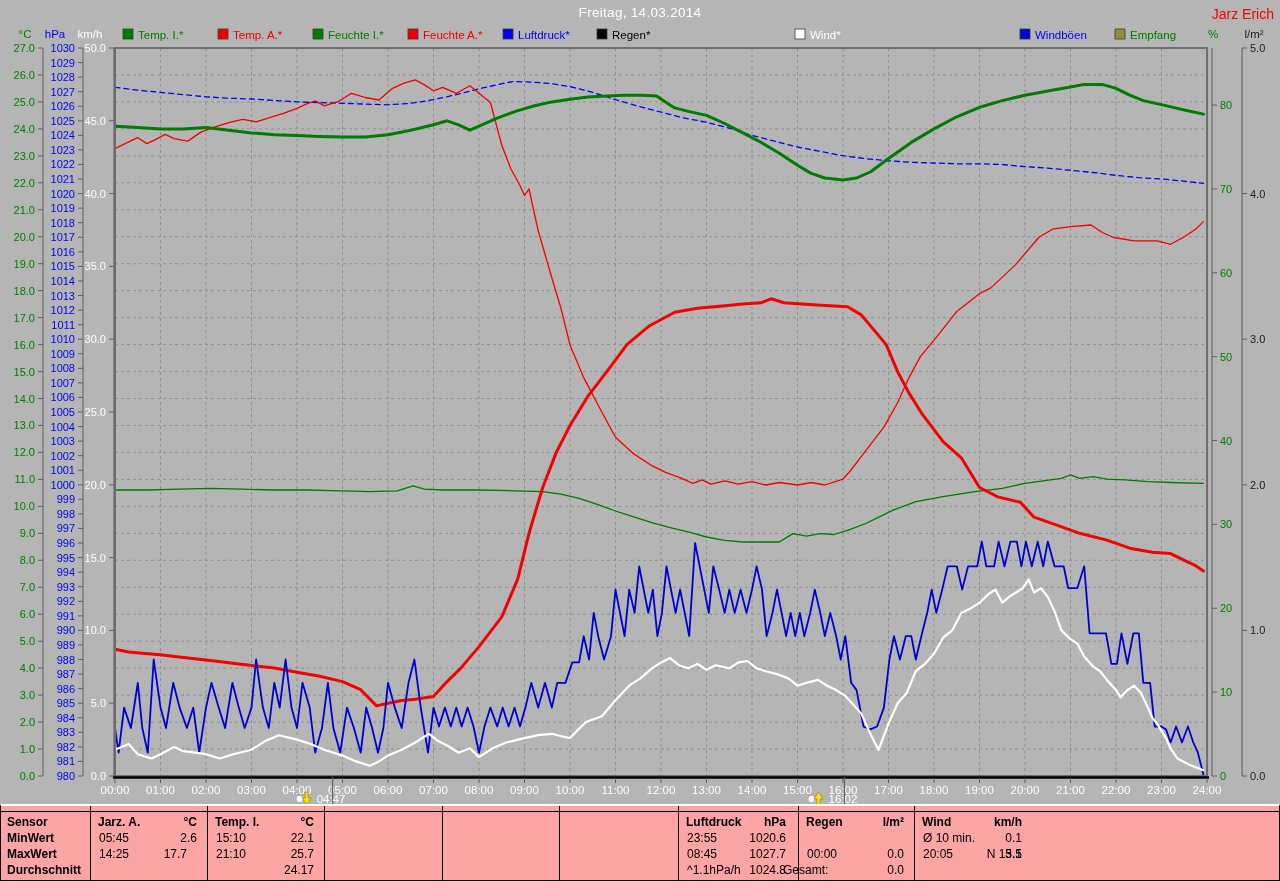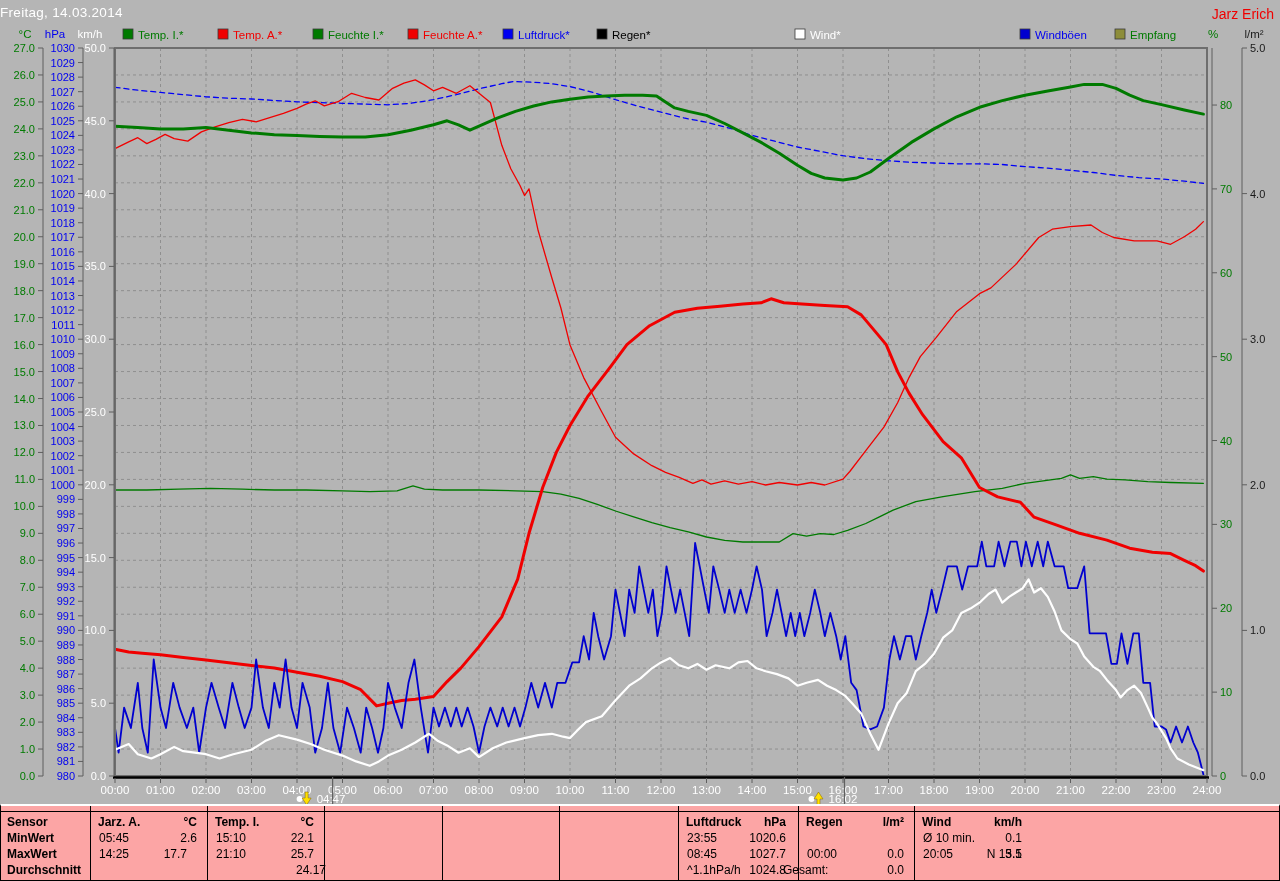--- a/index.html
+++ b/index.html
@@ -4,21 +4,21 @@
 <style>
   html,body{margin:0;padding:0;}
   body{
     width:1280px;height:881px;overflow:hidden;position:relative;
     background:#b5b5b5;
     font-family:"Liberation Sans", sans-serif;
   }
   #chart-wrap{position:absolute;left:0;top:0;width:1280px;height:806px;}
   svg text{font-family:"Liberation Sans", sans-serif;}
   #window-title{
-    position:absolute;left:0;right:0;top:5px;
+    position:absolute;left:0;right:0;top:5px;text-align:center;
     color:#ffffff;font-size:13.5px;letter-spacing:.3px;
   }
   #author{
     position:absolute;right:6px;top:6px;color:#f00000;font-size:14px;
   }
   
   #stats-table{
     position:absolute;left:0;top:804px;width:1280px;height:77px;
     background:#fca5a5;border-top:2px solid #ffffff;box-sizing:border-box;
     border-bottom:1px solid #000;border-left:1px solid #000;border-right:1px solid #000;
@@ -460,21 +460,21 @@
     <span class="" style="left: 98px; top: 41px;">14:25</span>
     <span class="r" style="left: 79px; top: 41px; width: 107px;">17.7</span>
     <span class="r" style="left: 89px; top: 57px; width: 107px; margin-top: 28px;">9.82</span>
     <div class="vline" style="left: 206px;"></div>
     <span class="b" style="left: 214px; top: 9px;">Temp. I.</span>
     <span class="b r" style="left: 206px; top: 9px; width: 107px;">°C</span>
     <span class="" style="left: 215px; top: 25px;">15:10</span>
     <span class="r" style="left: 206px; top: 25px; width: 107px;">22.1</span>
     <span class="" style="left: 215px; top: 41px;">21:10</span>
     <span class="r" style="left: 206px; top: 41px; width: 107px;">25.7</span>
-    <span class="r" style="left: 206px; top: 57px; width: 107px; padding-left: 12px;">24.17</span>
+    <span class="r" style="left: 206px; top: 57px; width: 107px;">24.17</span>
     <div class="vline" style="left: 323px;"></div>
     <div class="vline" style="left: 441px;"></div>
     <div class="vline" style="left: 558px;"></div>
     <div class="vline" style="left: 677px;"></div>
     <span class="b" style="left: 685px; top: 9px;">Luftdruck</span>
     <span class="b r" style="left: 677px; top: 9px; width: 108px;">hPa</span>
     <span class="" style="left: 686px; top: 25px;">23:55</span>
     <span class="r" style="left: 677px; top: 25px; width: 108px;">1020.6</span>
     <span class="" style="left: 686px; top: 41px;">08:45</span>
     <span class="r" style="left: 677px; top: 41px; width: 108px;">1027.7</span>

